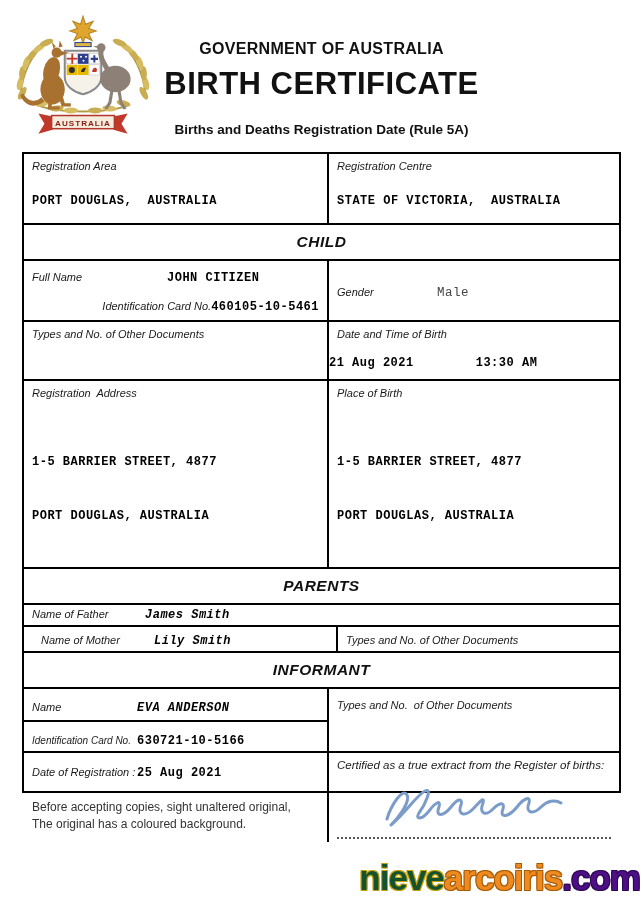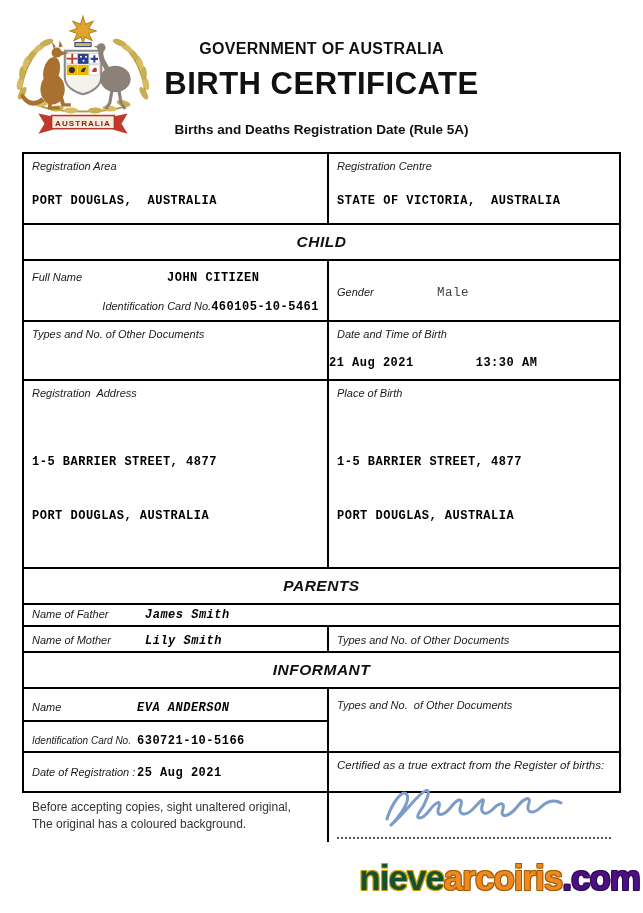--- a/index.html
+++ b/index.html
@@ -211,21 +211,21 @@
       </div>
     </div>
 
     <div class="sec-hdr" style="flex-basis:34px;font-style:italic;">PARENTS</div>
 
     <div class="row" style="flex-basis:22px;padding:3px 8px;">
       <span class="lbl inline-lbl w-par">Name of Father</span>
         <span class="val val-ital">James Smith</span>
     </div>
 
-    <div class="row" style="flex-basis:22px;">
+    <div class="row" style="flex-basis:22px;padding-left:9px;">
       <div class="cellL" style="padding:3px 8px;">
         <span class="lbl inline-lbl w-par">Name of Mother</span><span class="val val-ital">Lily Smith</span>
       </div>
       <div class="cellR" style="padding:3px 8px;">
         <span class="lbl">Types and No. of Other Documents</span>
       </div>
     </div>
 
     <div class="sec-hdr" style="flex-basis:34px;">INFORMANT</div>
 

